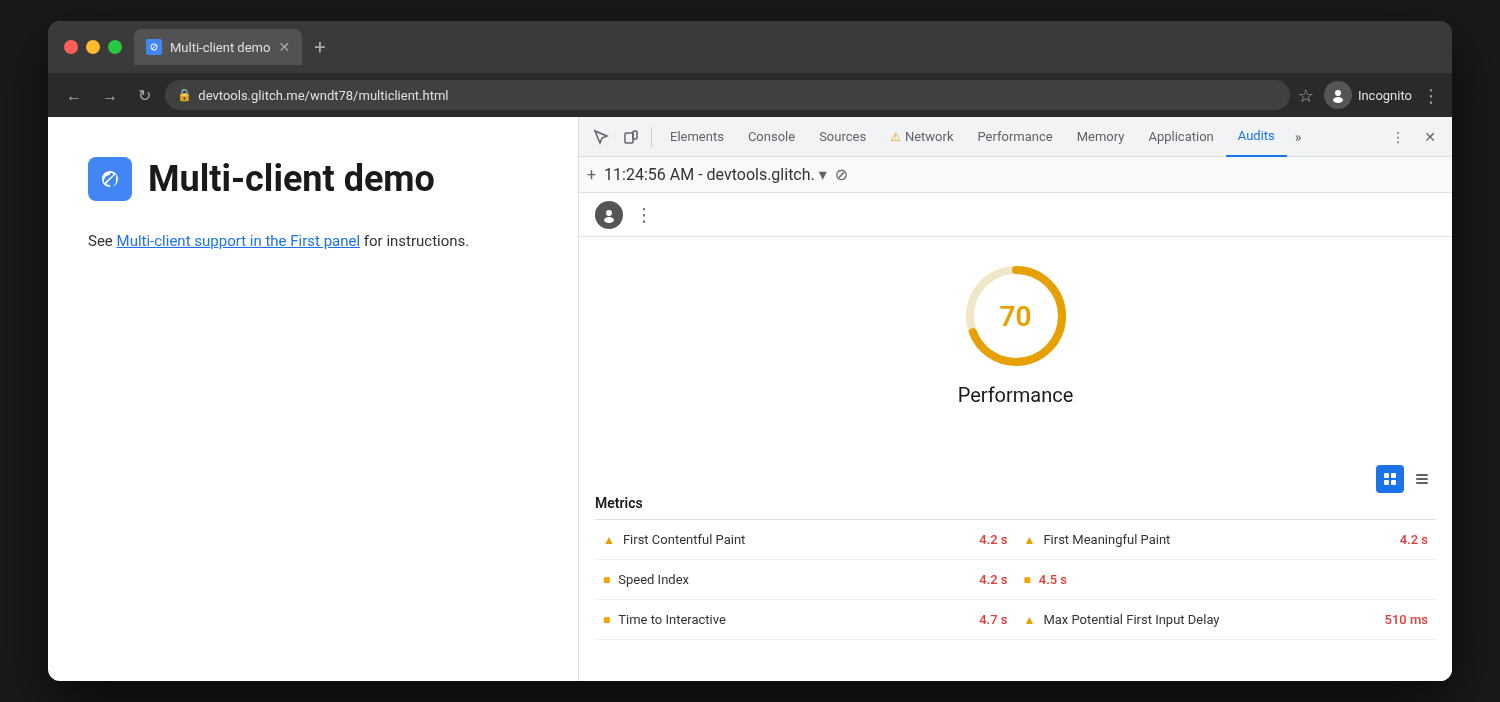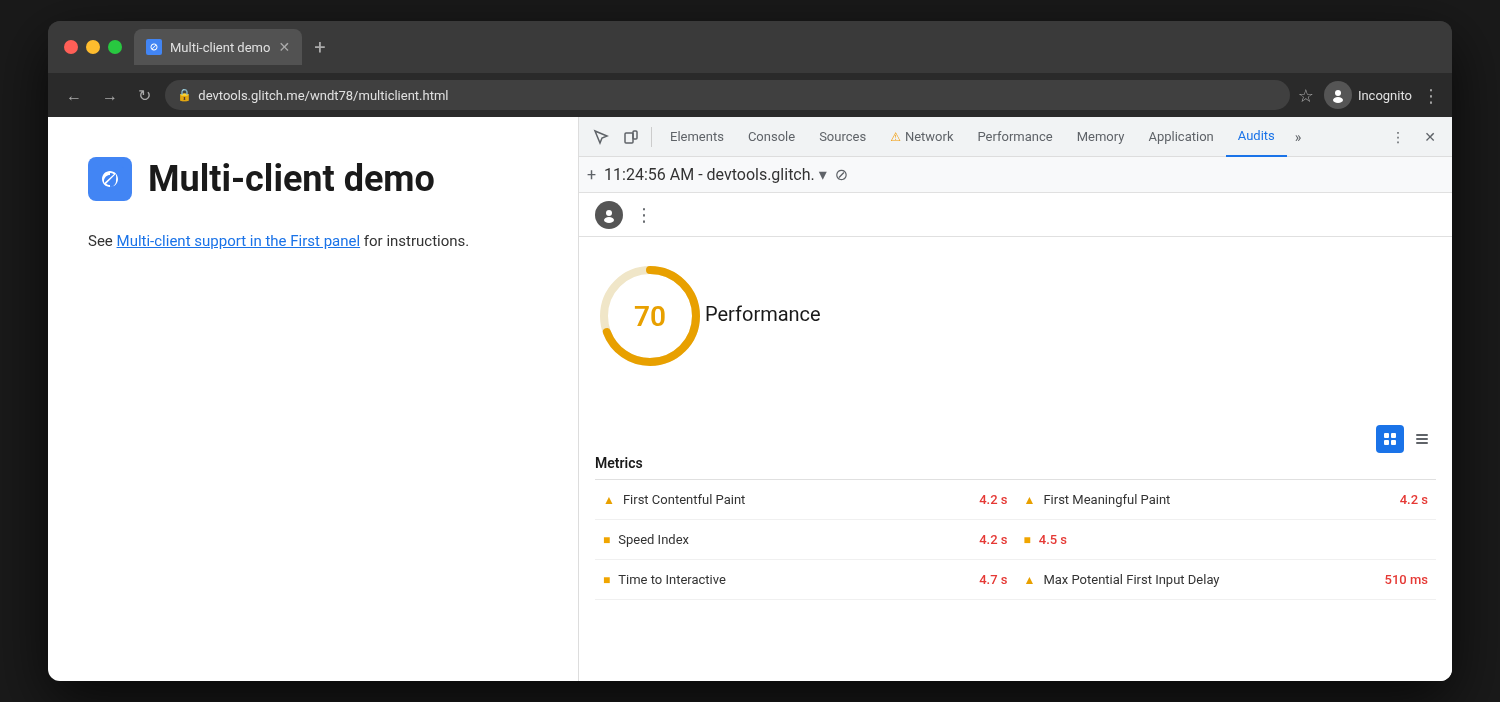--- a/index.html
+++ b/index.html
@@ -303,21 +303,21 @@
     }
     .audit-url-more {
       color: #5f6368;
       font-size: 18px;
     }
     
     .audit-score-section {
       background: #fff;
       padding: 24px 16px 16px;
       display: flex;
-      flex-direction: row;
+      flex-direction: column;
       align-items: center;
     }
     .score-circle-container {
       position: relative;
       width: 110px;
       height: 110px;
       margin-bottom: 12px;
     }
     .score-circle-container svg {
       transform: rotate(-90deg);

